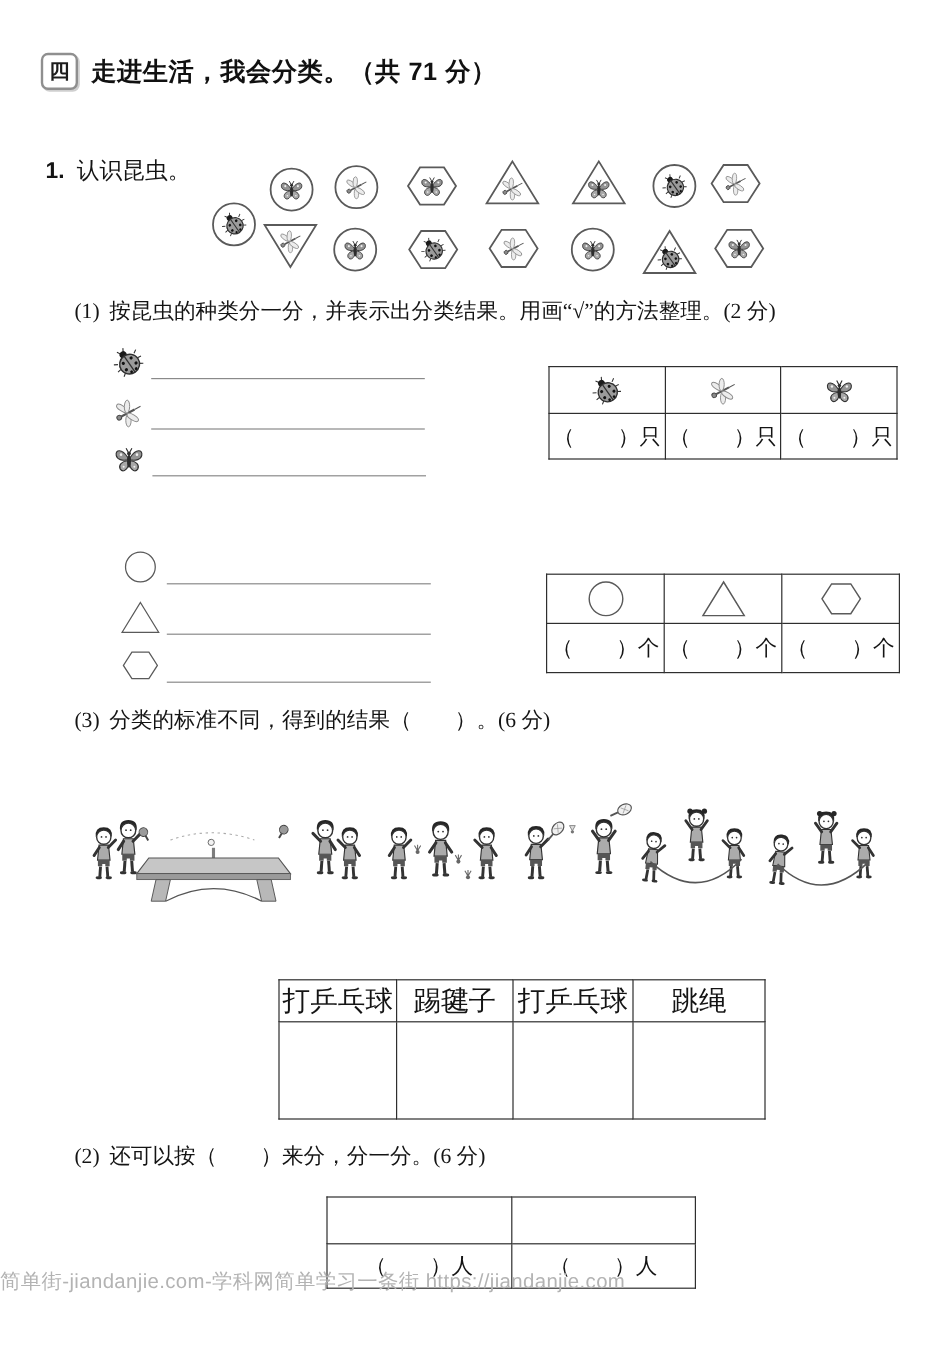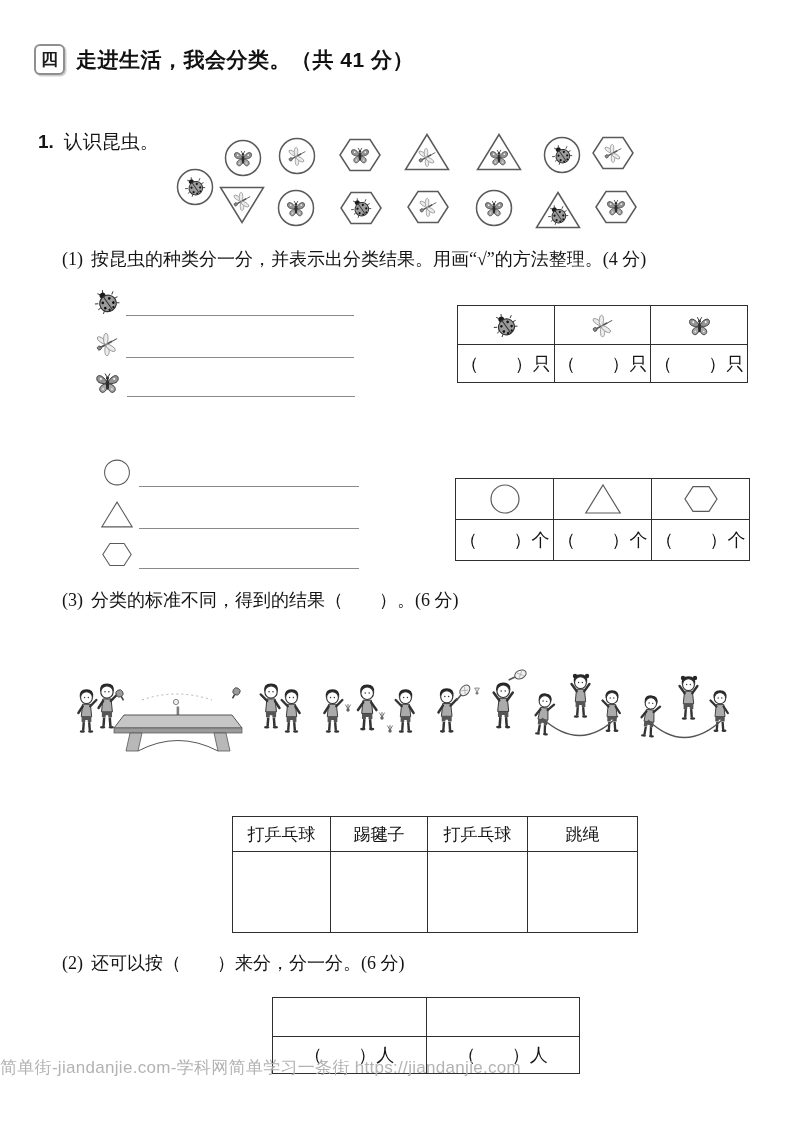--- a/index.html
+++ b/index.html
@@ -27,39 +27,39 @@
   .fill-row .ic-slot{display:flex;align-items:flex-end;}
   .ln{display:inline-block;border-bottom:1.6px solid #8a8a8a;height:1px;}
   
   table{position:absolute;border-collapse:collapse;table-layout:fixed;background:#fff;}
   table{border:1.8px solid #2e2e2e;}
   td{border:1.1px solid #2e2e2e;text-align:center;vertical-align:middle;
      font-size:18px;color:#141414;padding:0;}
   tr.h38 td{height:38px;}
   tr.h37 td{height:37px;}
   tr.h40 td{height:40px;}
-  tr.h34 td{height:34px;font-size:17px;margin-left:34px;}
+  tr.h34 td{height:34px;font-size:23px;margin-left:34px;}
   tr.h80 td{height:80px;}
   tr.h36e td{height:36px;}
   .ic-center{display:flex;align-items:center;justify-content:center;}
   
   .scene{position:absolute;left:72px;top:666px;}
   .arm{stroke:#333;stroke-width:2.3;stroke-linecap:round;}
   
   .site{position:absolute;left:0;right:0;top:1056px;text-align:left;color:#b3b3b3;
         font-size:17px;font-family:"Liberation Sans",sans-serif;letter-spacing:.3px;z-index:6;}
 </style>
 </head>
 <body>
 
 <div class="page">
 
   <div class="hdr">
     <span class="badge">四</span>
-    <h1>走进生活，我会分类。（共 41 分）</h1>
+    <h1>走进生活，我会分类。（共 71 分）</h1>
   </div>
 
   <div class="qline" style="top:97px">
     <span class="qnum">1.</span><span>认识昆虫。</span>
   </div>
 
   <div class="cards" id="cards">
       <div class="card" style="left: 11px; top: 39px;">
         <span class="shape">
           <svg width="48" height="40" viewBox="0 0 48 40">
@@ -426,21 +426,21 @@
               <ellipse cx="12" cy="13.5" rx="1.2" ry="4.6" fill="#2d2d2d"></ellipse>
               <circle cx="12" cy="8.2" r="1.3" fill="#2d2d2d"></circle>
               <path d="M11.4 7.2 L10 4.6 M12.6 7.2 L14 4.6" stroke="#2d2d2d" stroke-width="0.8" fill="none"></path>
             </g>
           </svg>
         </span>
       </div>
     </div>
 
   <div class="subline" style="top:247px">
-    <span class="sublabel">(1)</span><span>按昆虫的种类分一分，并表示出分类结果。用画“√”的方法整理。(4 分)</span>
+    <span class="sublabel">(1)</span><span>按昆虫的种类分一分，并表示出分类结果。用画“√”的方法整理。(2 分)</span>
   </div>
 
   <div class="fill-row" style="left:93px;top:288px">
     <span class="ic-slot">
         <svg width="28" height="28" viewBox="0 0 24 24">
           <g transform="rotate(-35 12 12)">
             <path d="M10.6 3.4 L9.4 1.4 M13.4 3.4 L14.6 1.4" stroke="#333" stroke-width="0.8"></path>
             <circle cx="12" cy="5.5" r="2.6" fill="#1a1a1a"></circle>
             <ellipse cx="12" cy="13.5" rx="7.2" ry="7" fill="#9b9b9b" stroke="#2f2f2f" stroke-width="1"></ellipse>
             <line x1="12" y1="6.8" x2="12" y2="20.4" stroke="#2f2f2f" stroke-width="0.9"></line>

